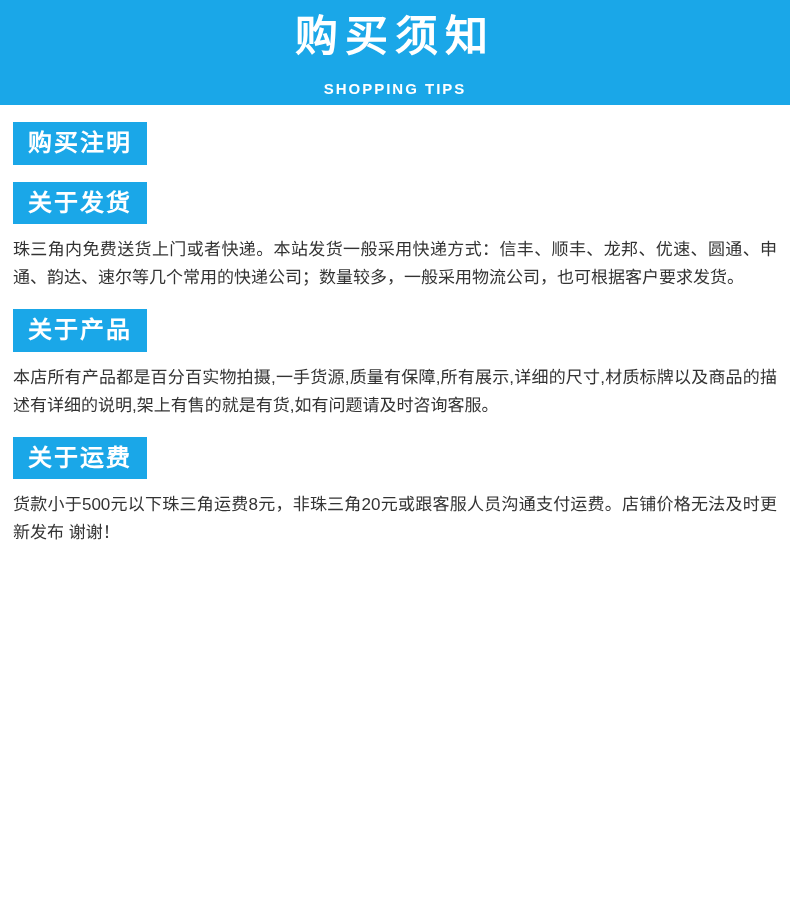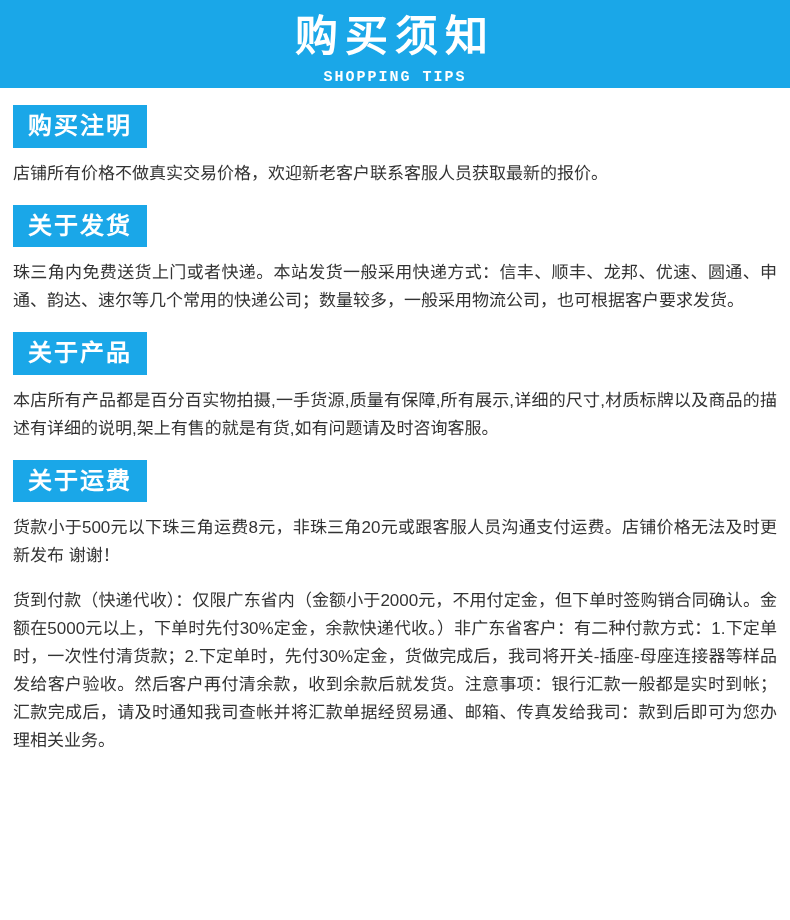--- a/index.html
+++ b/index.html
@@ -4,30 +4,30 @@
 <style>
   :root { --accent:#1aa7e8; --text:#333333; --bg:#ffffff; }
   * { box-sizing: border-box; }
   html, body { margin:0; padding:0; }
   body {
     width:790px; height:920px; overflow:hidden;
     background:var(--bg); color:var(--text);
     font-family:"Liberation Sans","DejaVu Sans",sans-serif;
   }
   .banner {
-    width:100%; height:88px; background:var(--accent);
+    width:100%; height:105px; background:var(--accent);
     text-align:center; padding-top:12px;
   }
   .banner-title {
     color:#ffffff; font-size:43px; font-weight:bold;
     letter-spacing:7px; line-height:1.15;
   }
   .banner-subtitle {
     color:#ffffff; font-size:15px; font-weight:bold;
-    letter-spacing:2px; margin-top:8px;font-family:Liberation Mono, monospace;
+    letter-spacing:2px; margin-top:19px;
   }
   .sections { padding:0 13px; }
   .section { margin-top:17px; }
   .section:first-child { }
   .badge {
     display:inline-block; background:var(--accent); color:#ffffff;
     font-size:24px; font-weight:bold; letter-spacing:2px;
     padding:7px 15px 8px 15px; line-height:1.15;
   }
   .section p {
@@ -40,29 +40,29 @@
 <body>
 
 <div class="banner">
   <div class="banner-title">购买须知</div>
   <div class="banner-subtitle">SHOPPING TIPS</div>
 </div>
 
 <div class="sections">
   <div class="section">
     <span class="badge">购买注明</span>
-  <p>店铺所有价格不做真实交易价格，欢迎新老客户联系客服人员获取最新的报价。</p></div>
+  </div>
 
   <div class="section">
     <span class="badge">关于发货</span>
   <p>珠三角内免费送货上门或者快递。本站发货一般采用快递方式：信丰、顺丰、龙邦、优速、圆通、申通、韵达、速尔等几个常用的快递公司；数量较多，一般采用物流公司，也可根据客户要求发货。</p></div>
 
   <div class="section">
     <span class="badge">关于产品</span>
   <p>本店所有产品都是百分百实物拍摄,一手货源,质量有保障,所有展示,详细的尺寸,材质标牌以及商品的描述有详细的说明,架上有售的就是有货,如有问题请及时咨询客服。</p></div>
 
   <div class="section">
     <span class="badge">关于运费</span>
   <p>货款小于500元以下珠三角运费8元，非珠三角20元或跟客服人员沟通支付运费。店铺价格无法及时更新发布  谢谢！</p></div>
 
   <div class="section">
-  <p>货到付款（快递代收）：仅限广东省内（金额小于2000元，不用付定金，但下单时签购销合同确认。金额在5000元以上，下单时先付30%定金，余款快递代收。）非广东省客户：有二种付款方式：1.下定单时，一次性付清货款；2.下定单时，先付30%定金，货做完成后，我司将开关-插座-母座连接器等样品发给客户验收。然后客户再付清余款，收到余款后就发货。注意事项：银行汇款一般都是实时到帐；汇款完成后，请及时通知我司查帐并将汇款单据经贸易通、邮箱、传真发给我司：款到后即可为您办理相关业务。</p></div>
+  </div>
 </div>
 
 </body></html>

